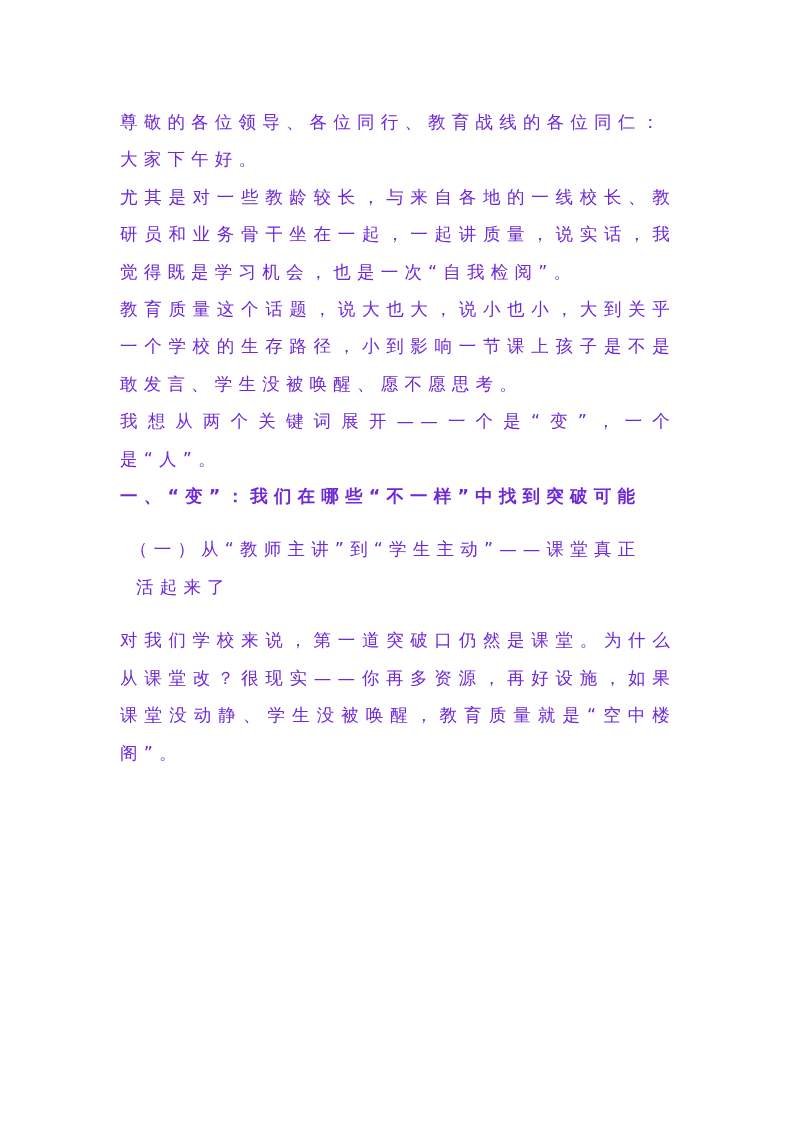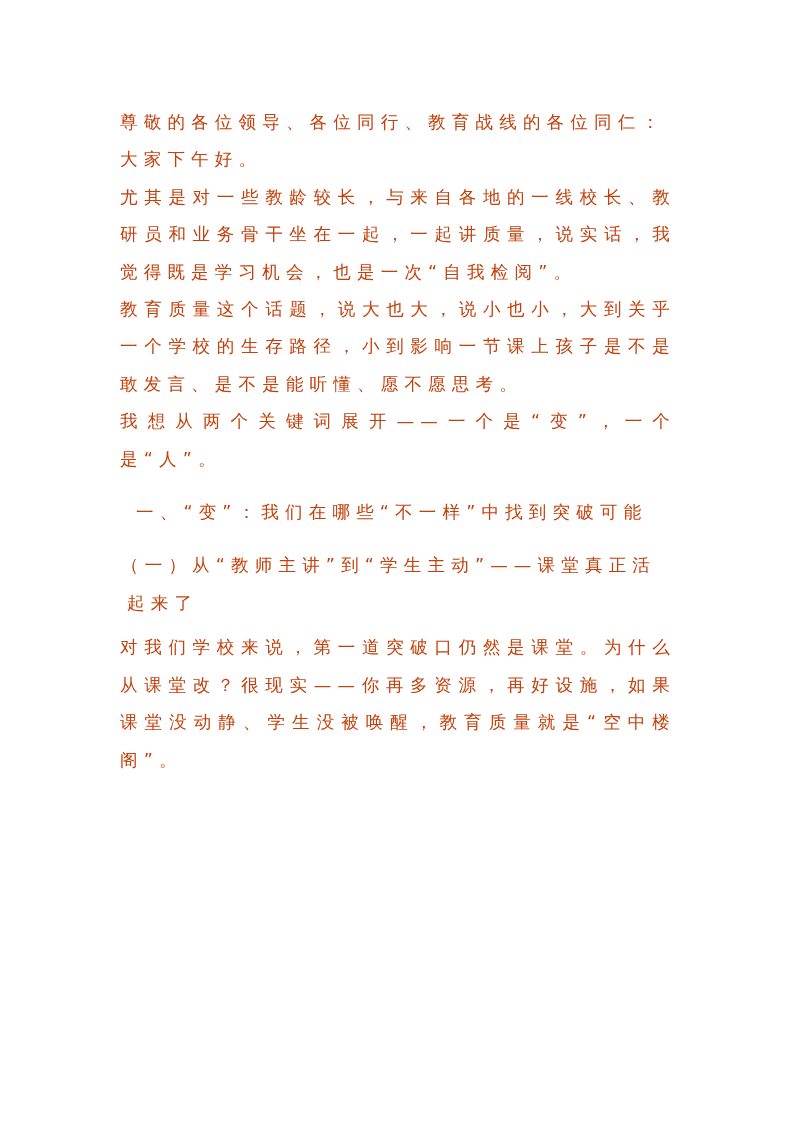--- a/index.html
+++ b/index.html
@@ -14,44 +14,45 @@
       overflow: hidden;
     }
     .page {
       position: absolute;
       left: 120px;
       top: 104px;
       width: 556px;
       font-family: "DejaVu Sans", "Liberation Sans", sans-serif;
       font-size: 17.5px;
       line-height: 37.4px;
-      color: #c2410c;
+      color: #6d28d9;
       letter-spacing: 6.2px;
     }
     .para {
       margin: 0;
       padding: 0;
       text-align: justify;
       word-break: break-all;
     }
     .heading {
-      margin: 16px;
+      margin: 0;
       padding: 0;
+      font-weight: bold;
     }
     .subheading {
-      margin: 7px;
+      margin: 16px;
       padding: 0;
       text-indent: -6px;
     }
   </style>
 </head>
 <body>
 
 <div class="page">
   <p class="para">尊敬的各位领导、各位同行、教育战线的各位同仁：</p>
   <p class="para">大家下午好。</p>
   <p class="para">尤其是对一些教龄较长，与来自各地的一线校长、教研员和业务骨干坐在一起，一起讲质量，说实话，我觉得既是学习机会，也是一次“自我检阅”。</p>
-  <p class="para">教育质量这个话题，说大也大，说小也小，大到关乎一个学校的生存路径，小到影响一节课上孩子是不是敢发言、是不是能听懂、愿不愿思考。</p>
+  <p class="para">教育质量这个话题，说大也大，说小也小，大到关乎一个学校的生存路径，小到影响一节课上孩子是不是敢发言、学生没被唤醒、愿不愿思考。</p>
   <p class="para">我想从两个关键词展开——一个是“变”，一个是“人”。</p>
   <p class="heading">一、“变”：我们在哪些“不一样”中找到突破可能</p>
   <p class="subheading">（一）从“教师主讲”到“学生主动”——课堂真正活起来了</p>
   <p class="para">对我们学校来说，第一道突破口仍然是课堂。为什么从课堂改？很现实——你再多资源，再好设施，如果课堂没动静、学生没被唤醒，教育质量就是“空中楼阁”。</p>
 </div>
 
 </body></html>

